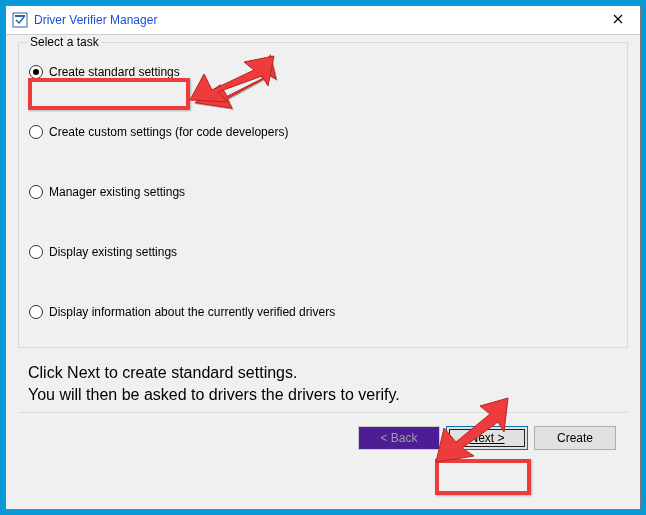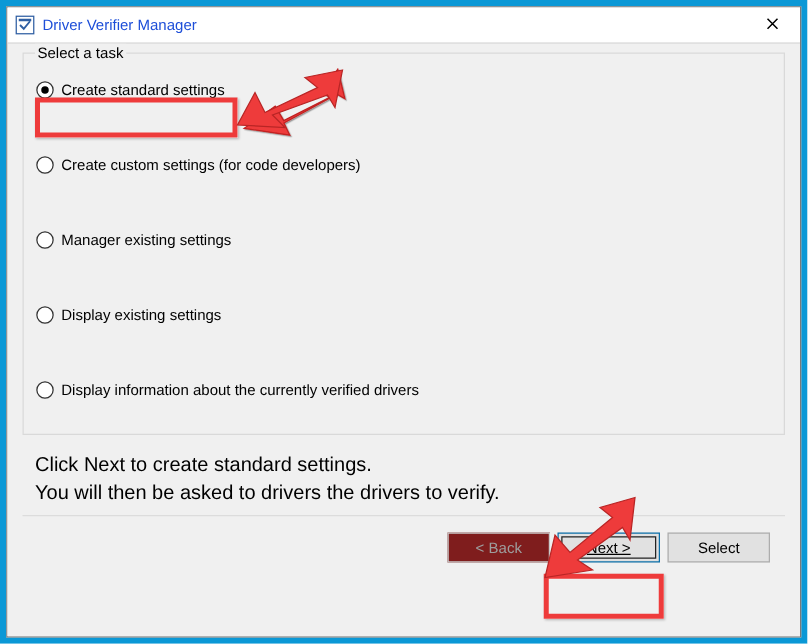--- a/index.html
+++ b/index.html
@@ -14,21 +14,21 @@
   .task-label{font-size:12px;color:#000;padding:0 0 0 10px;height:14px;}
   .panel{border:1px solid #d9d9d9;background:#f0f0f0;margin-top:-7px;padding:20px 10px 10px 10px;height:306px;box-sizing:border-box;}
   .radio-row{display:flex;align-items:center;height:18px;margin-bottom:42px;}
   .radio-row:last-child{margin-bottom:0;}
   .radio{width:12px;height:12px;border:1px solid #333;border-radius:50%;margin-right:6px;display:flex;align-items:center;justify-content:center;background:#fff;}
   .radio.sel::after{content:"";width:6px;height:6px;border-radius:50%;background:#000;display:block;}
   .radio-label{font-size:12px;}
   .helptext{margin-top:14px;padding:0 10px;line-height:22px;font-size:16px;}
   .footer{height:50px;border-top:1px solid #dcdcdc;margin-top:6px;display:flex;align-items:center;justify-content:flex-end;padding:0 12px;gap:6px;}
   .btn{width:80px;height:22px;border:1px solid #adadad;background:#e1e1e1;font-size:12px;font-family:inherit;display:flex;align-items:center;justify-content:center;cursor:pointer;}
-  .btn.disabled{color:#9e9e9e;cursor:default;background:#7f1d1d;border-color:#c9c9c9;}
+  .btn.disabled{color:#9e9e9e;cursor:default;background:#4c1d95;border-color:#c9c9c9;}
   .btn.primary{border:1px solid #0b6fa8;background:#e1e1e1;}
   .btn.primary .btn-inner{border:1px solid #222;width:74px;height:16px;display:flex;align-items:center;justify-content:center;text-decoration:underline;}
   
   .hl{position:absolute;border:4px solid #ee3b3b;box-sizing:border-box;pointer-events:none;box-shadow:1px 1px 2px rgba(0,0,0,.25);}
   .arrow{position:absolute;pointer-events:none;}
 </style>
 </head>
 <body>
 
 <div class="outer">
@@ -82,21 +82,21 @@
       </div>
 
       <div class="footer">
         <div class="btn disabled">
           <span>&lt; Back</span>
         </div>
         <div class="btn primary">
           <span class="btn-inner">Next &gt;</span>
         </div>
         <div class="btn">
-          <span>Select</span>
+          <span>Create</span>
         </div>
       </div>
     </div>
   </div>
 
   <div class="hl" style="left:28px;top:78px;width:162px;height:32px;"></div>
 
   <div class="hl" style="left:435px;top:459px;width:96px;height:36px;"></div>
 
   <svg class="arrow" style="left:188px;top:52px;width:90px;height:60px;" viewBox="0 0 90 60">

